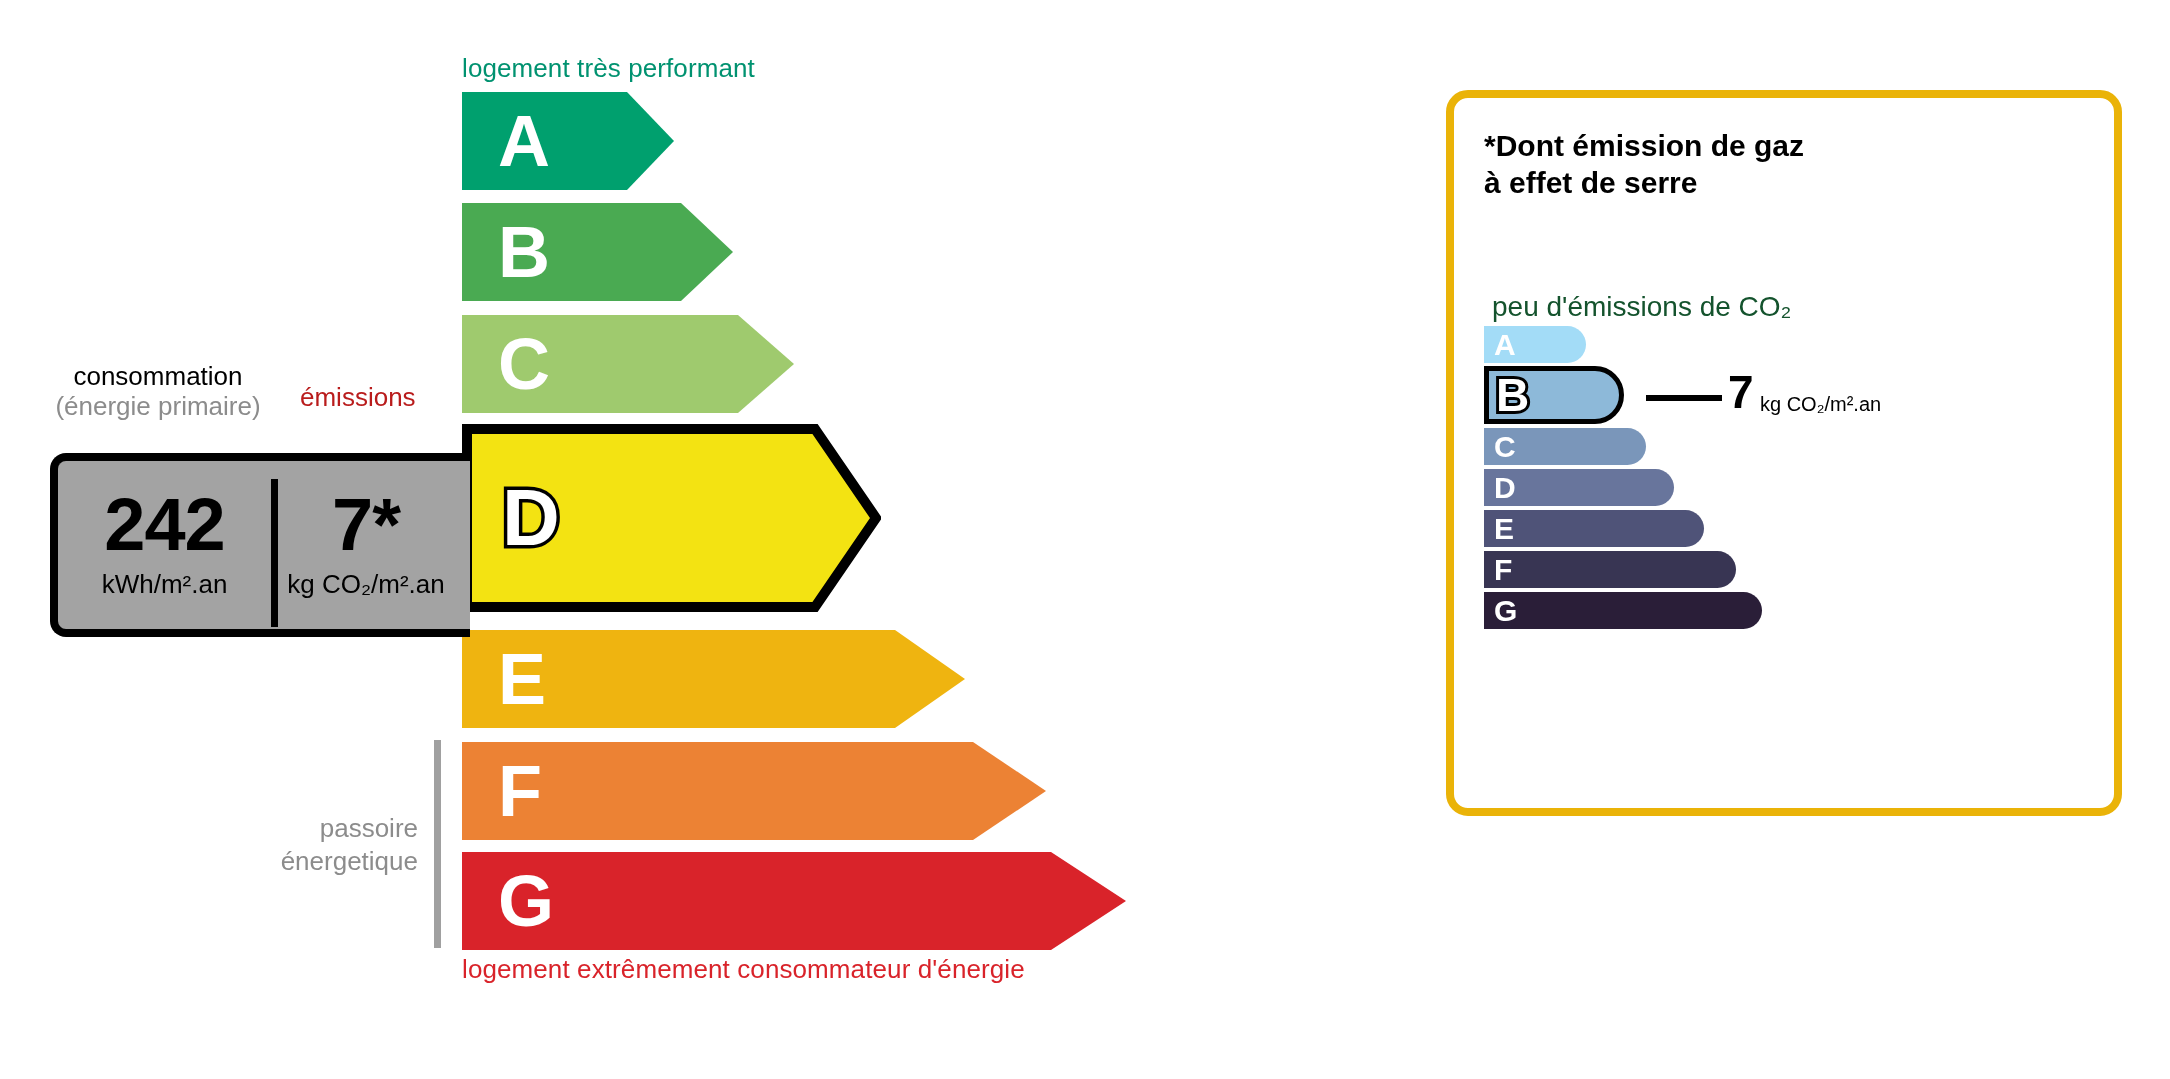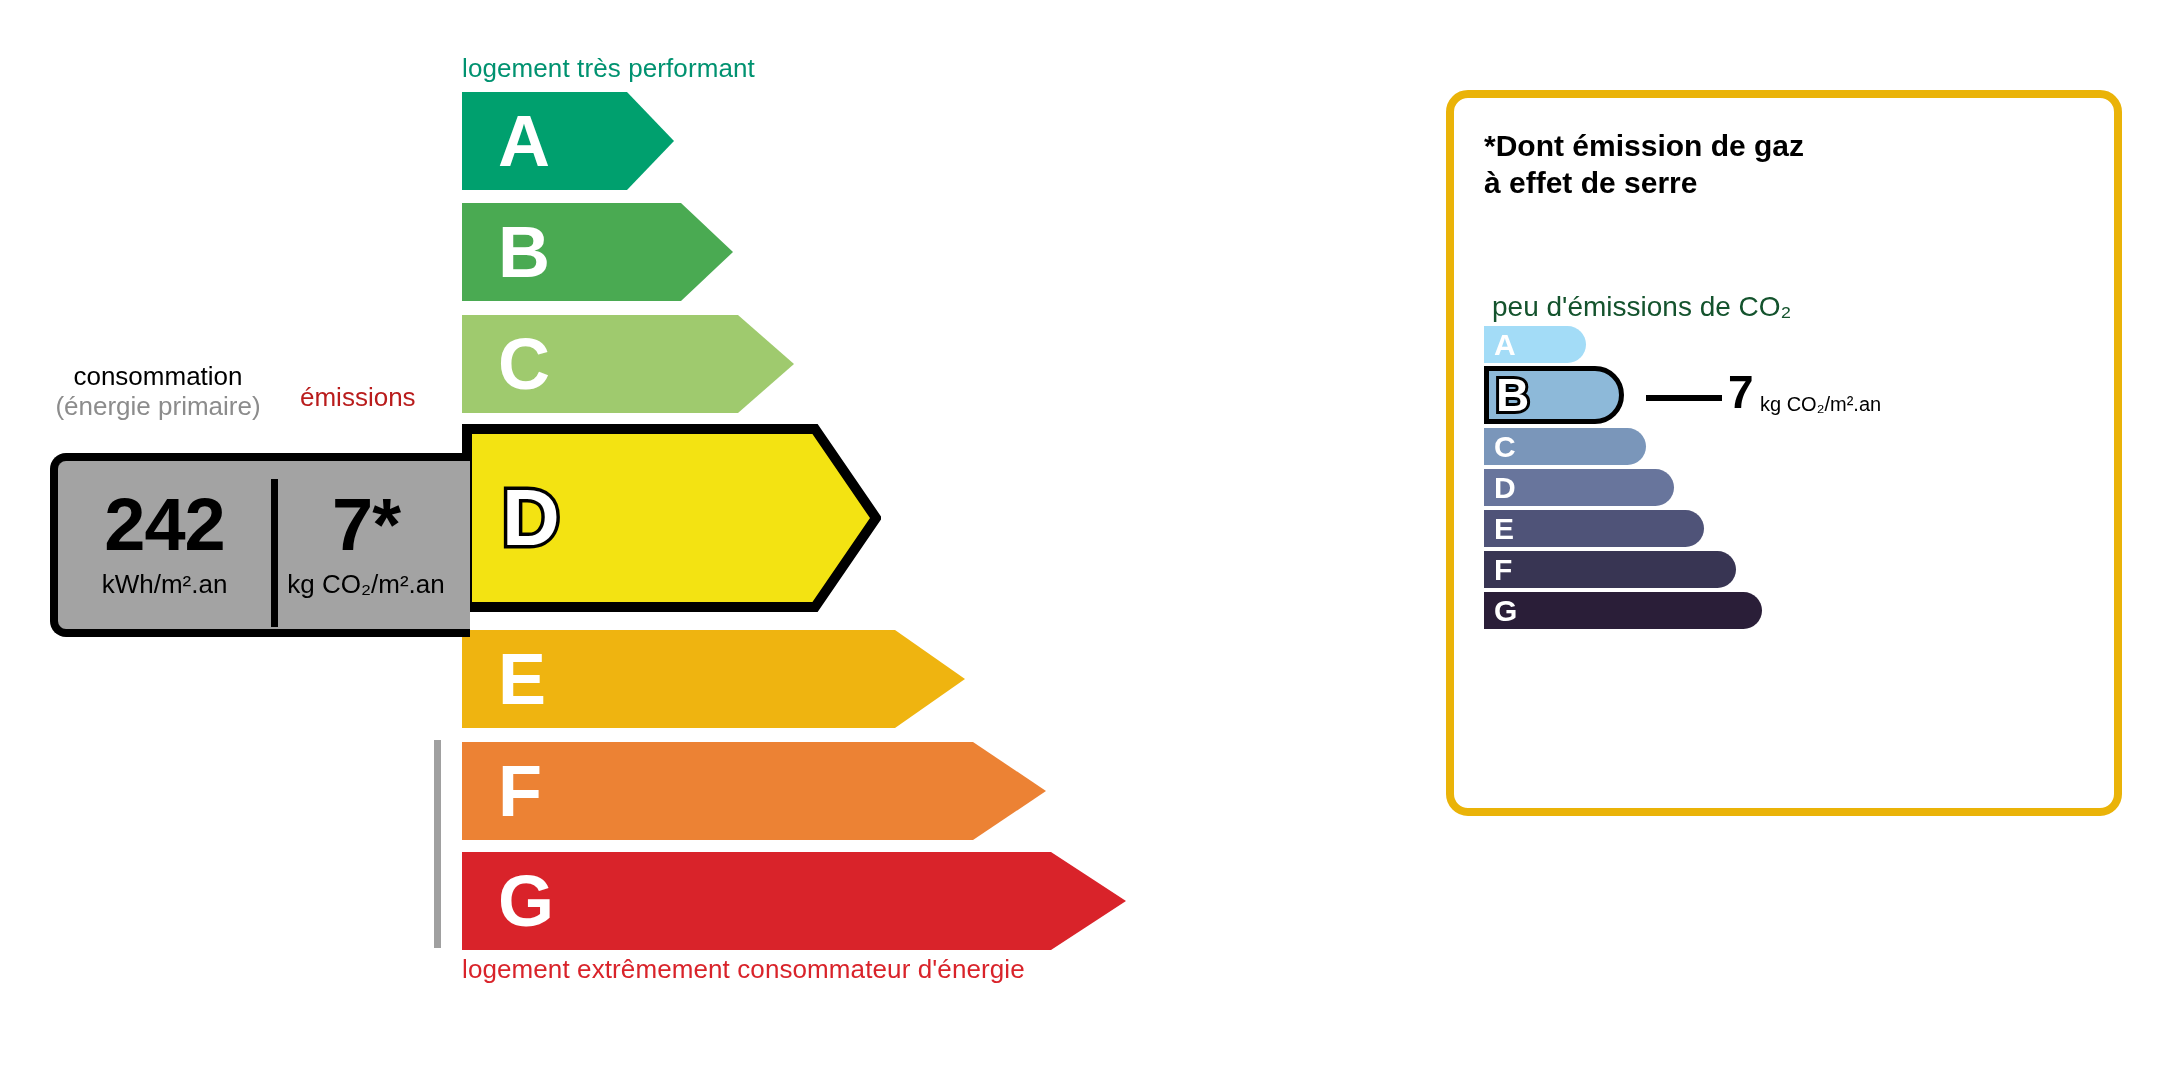--- a/index.html
+++ b/index.html
@@ -354,20 +354,22 @@
       </div>
       <div class="vb-divider"></div>
       <div class="vb-half right">
         <div class="vb-number">7*</div>
         <div class="vb-unit">kg CO₂/m².an</div>
       </div>
     </div>
 
 
     <div class="passoire-bar"></div>
+    <div class="passoire-text" style="white-space:pre-line">passoire
+énergetique</div>
 
     <div class="bottom-caption">logement extrêmement consommateur d'énergie</div>
   </div>
 
   <div id="co2-panel">
 
     <div class="co2-title">*Dont émission de gaz
 à effet de serre</div>
 
     <div class="co2-top-caption">peu d'émissions de CO₂</div>

